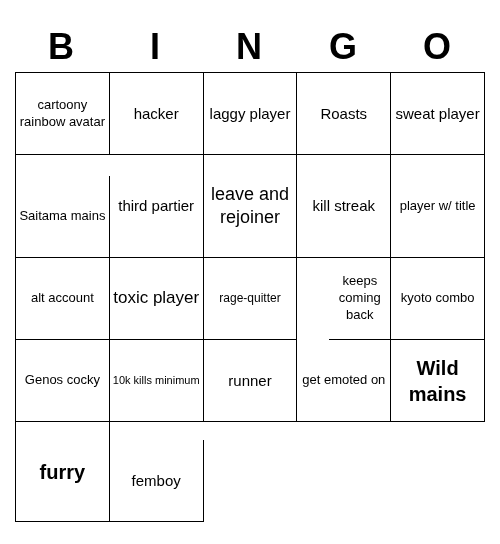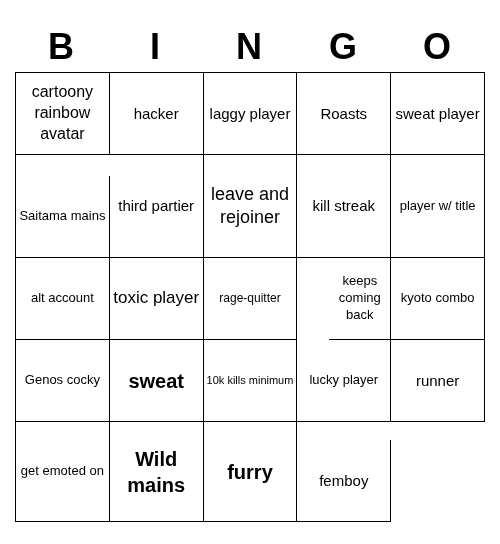--- a/index.html
+++ b/index.html
@@ -62,38 +62,36 @@
 
 <div class="bingo-card">
   <div class="bingo-header">
     <div class="bingo-header-cell">B</div>
     <div class="bingo-header-cell">I</div>
     <div class="bingo-header-cell">N</div>
     <div class="bingo-header-cell">G</div>
     <div class="bingo-header-cell">O</div>
   </div>
   <div class="bingo-grid" id="bingo-grid">
-  <div class="bingo-cell" style="font-size: 16px;">cartoony rainbow avatar</div>
+  <div class="bingo-cell" style="font-size: 13px;">cartoony rainbow avatar</div>
       <div class="bingo-cell" style="font-size: 15px;">hacker</div>
       <div class="bingo-cell" style="font-size: 15px;">laggy player</div>
       <div class="bingo-cell" style="font-size: 15px;">Roasts</div>
       <div class="bingo-cell" style="font-size: 15px;">sweat player</div>
       <div class="bingo-cell" style="font-size: 13px; margin-top: 21px;">Saitama mains</div>
       <div class="bingo-cell" style="font-size: 15px;">third partier</div>
       <div class="bingo-cell" style="font-size: 18px;">leave and rejoiner</div>
       <div class="bingo-cell" style="font-size: 15px;">kill streak</div>
       <div class="bingo-cell" style="font-size: 13px;">player w/ title</div>
       <div class="bingo-cell" style="font-size: 13px;">alt account</div>
       <div class="bingo-cell" style="font-size: 17px;">toxic player</div>
       <div class="bingo-cell" style="font-size: 12px;">rage-quitter</div>
       <div class="bingo-cell" style="font-size: 13px; margin-left: 32px;">keeps coming back</div>
       <div class="bingo-cell" style="font-size: 13px;">kyoto combo</div>
       <div class="bingo-cell" style="font-size: 13px;">Genos cocky</div>
-      <div class="bingo-cell" style="font-size: 20px; font-weight: bold;">sweat</div>
       <div class="bingo-cell" style="font-size: 11px;">10k kills minimum</div>
-      <div class="bingo-cell" style="font-size: 13px;">lucky player</div>
       <div class="bingo-cell" style="font-size: 15px;">runner</div>
       <div class="bingo-cell" style="font-size: 13px;">get emoted on</div>
       <div class="bingo-cell" style="font-size: 20px; font-weight: bold;">Wild mains</div>
       <div class="bingo-cell" style="font-size: 20px; font-weight: bold;">furry</div>
       <div class="bingo-cell" style="font-size: 15px; margin-top: 18px;">femboy</div>
     </div>
 </div>
 
 </body></html>

